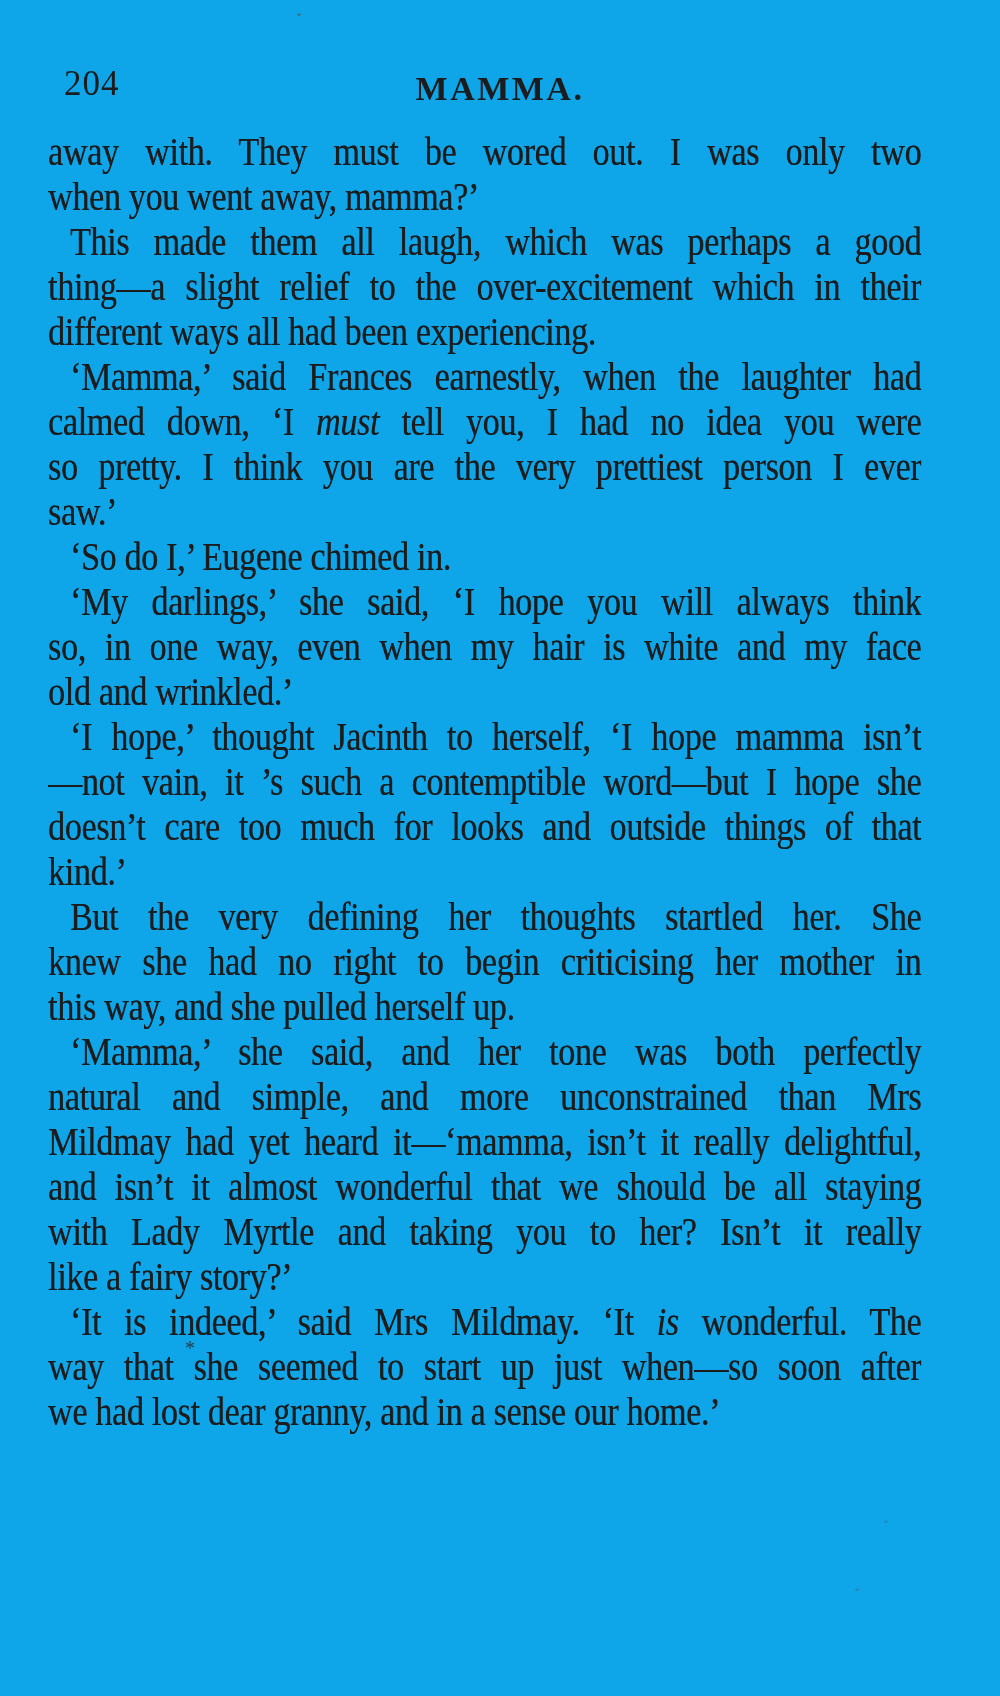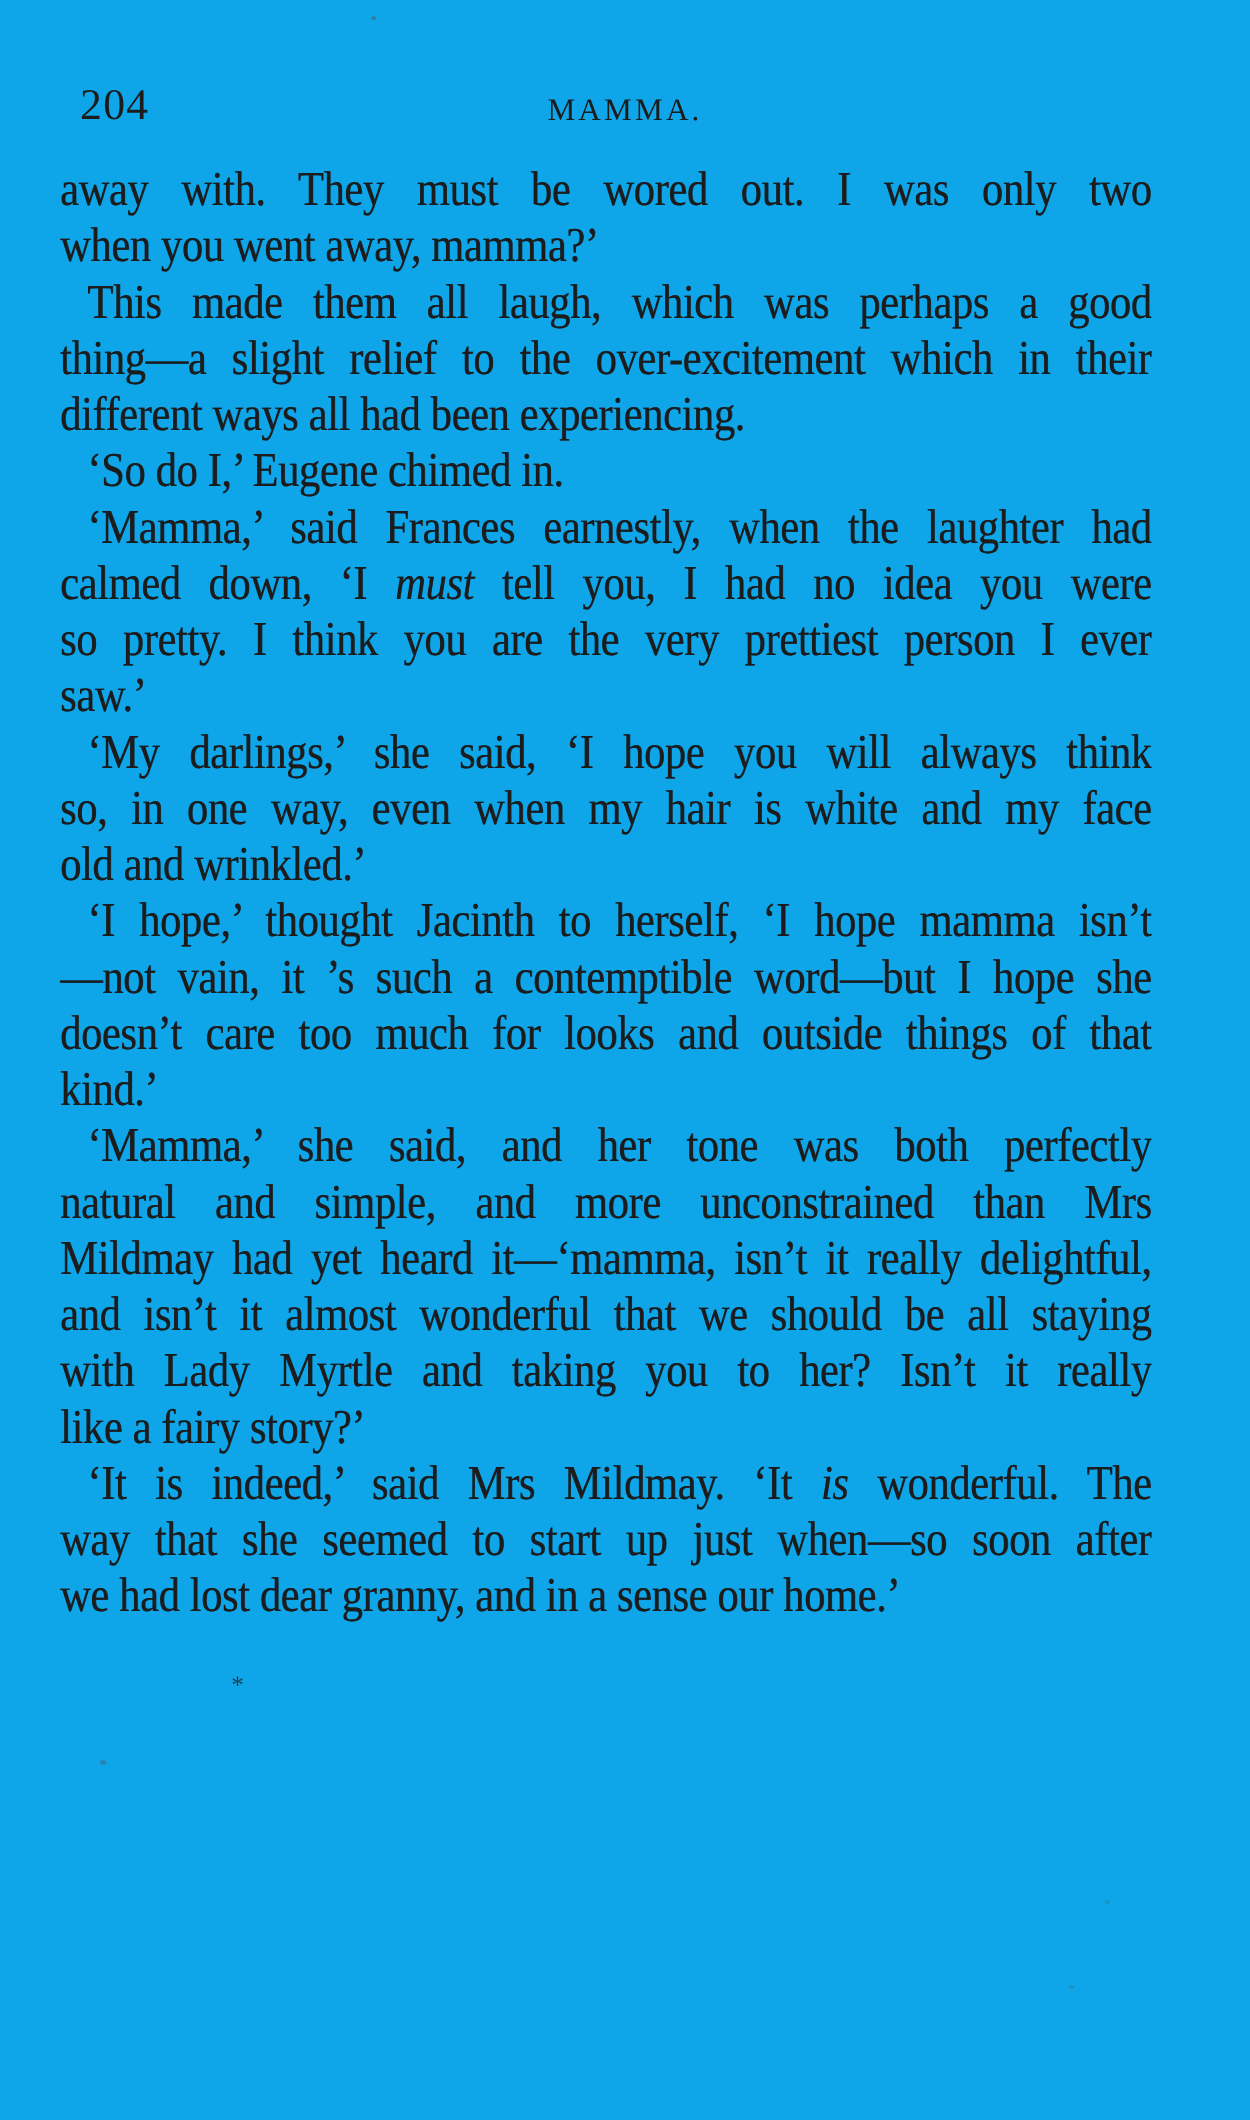--- a/index.html
+++ b/index.html
@@ -19,23 +19,23 @@
     font-size: 35px;
     line-height: 35px;
     letter-spacing: 1px;
   }
   .runhead {
     position: absolute;
     left: 0;
     right: 0;
     top: 76px;
     text-align: center;
-    font-size: 25px;
+    font-size: 34px;
     line-height: 25px;
-    font-weight: normal;
+    font-weight: bold;
     letter-spacing: 2.5px;
   }
   .textblock {
     position: absolute;
     left: 48px;
     top: 129px;
     width: 873px;
   }
   .ln {
     width: 998px;
@@ -78,38 +78,43 @@
       <div>
         <div class="ln"><span>away with.  They must be wored out.  I was only two</span></div>
         <div class="ln lastline"><span>when you went away, mamma?’</span></div>
       </div>
       <div>
         <div class="ln indent"><span>This made them all laugh, which was perhaps a good</span></div>
         <div class="ln"><span>thing—a slight relief to the over-excitement which in their</span></div>
         <div class="ln lastline"><span>different ways all had been experiencing.</span></div>
       </div>
       <div>
-        <div class="ln indent lastline"><span>‘So do I,’ Eugene chimed in.</span></div>
-      </div>
-      <div>
         <div class="ln indent"><span>‘Mamma,’ said Frances earnestly, when the laughter had</span></div>
         <div class="ln"><span>calmed down, ‘I </span><span class="it">must</span><span> tell you, I had no idea you were</span></div>
         <div class="ln"><span>so pretty.  I think you are the very prettiest person I ever</span></div>
         <div class="ln lastline"><span>saw.’</span></div>
+      </div>
+      <div>
+        <div class="ln indent lastline"><span>‘So do I,’ Eugene chimed in.</span></div>
       </div>
       <div>
         <div class="ln indent"><span>‘My darlings,’ she said, ‘I hope you will always think</span></div>
         <div class="ln"><span>so, in one way, even when my hair is white and my face</span></div>
         <div class="ln lastline"><span>old and wrinkled.’</span></div>
       </div>
       <div>
         <div class="ln indent"><span>‘I hope,’ thought Jacinth to herself, ‘I hope mamma isn’t</span></div>
         <div class="ln"><span>—not vain, it ’s such a contemptible word—but I hope she</span></div>
         <div class="ln"><span>doesn’t care too much for looks and outside things of that</span></div>
         <div class="ln lastline"><span>kind.’</span></div>
+      </div>
+      <div>
+        <div class="ln indent"><span>But the very defining her thoughts startled her.  She</span></div>
+        <div class="ln"><span>knew she had no right to begin criticising her mother in</span></div>
+        <div class="ln lastline"><span>this way, and she pulled herself up.</span></div>
       </div>
       <div>
         <div class="ln indent"><span>‘Mamma,’ she said, and her tone was both perfectly</span></div>
         <div class="ln"><span>natural and simple, and more unconstrained than Mrs</span></div>
         <div class="ln"><span>Mildmay had yet heard it—‘mamma, isn’t it really delightful,</span></div>
         <div class="ln"><span>and isn’t it almost wonderful that we should be all staying</span></div>
         <div class="ln"><span>with Lady Myrtle and taking you to her?  Isn’t it really</span></div>
         <div class="ln lastline"><span>like a fairy story?’</span></div>
       </div>
       <div>

